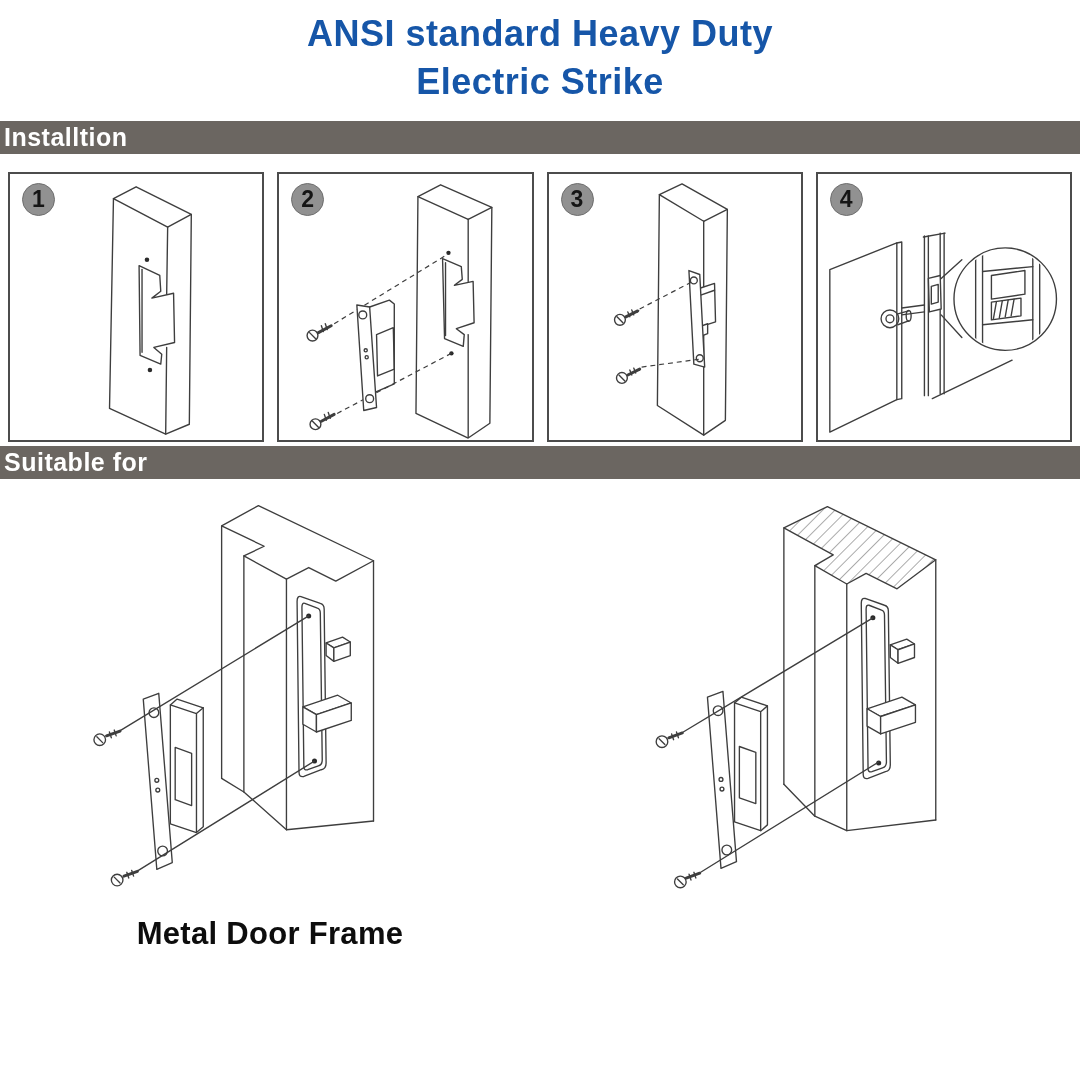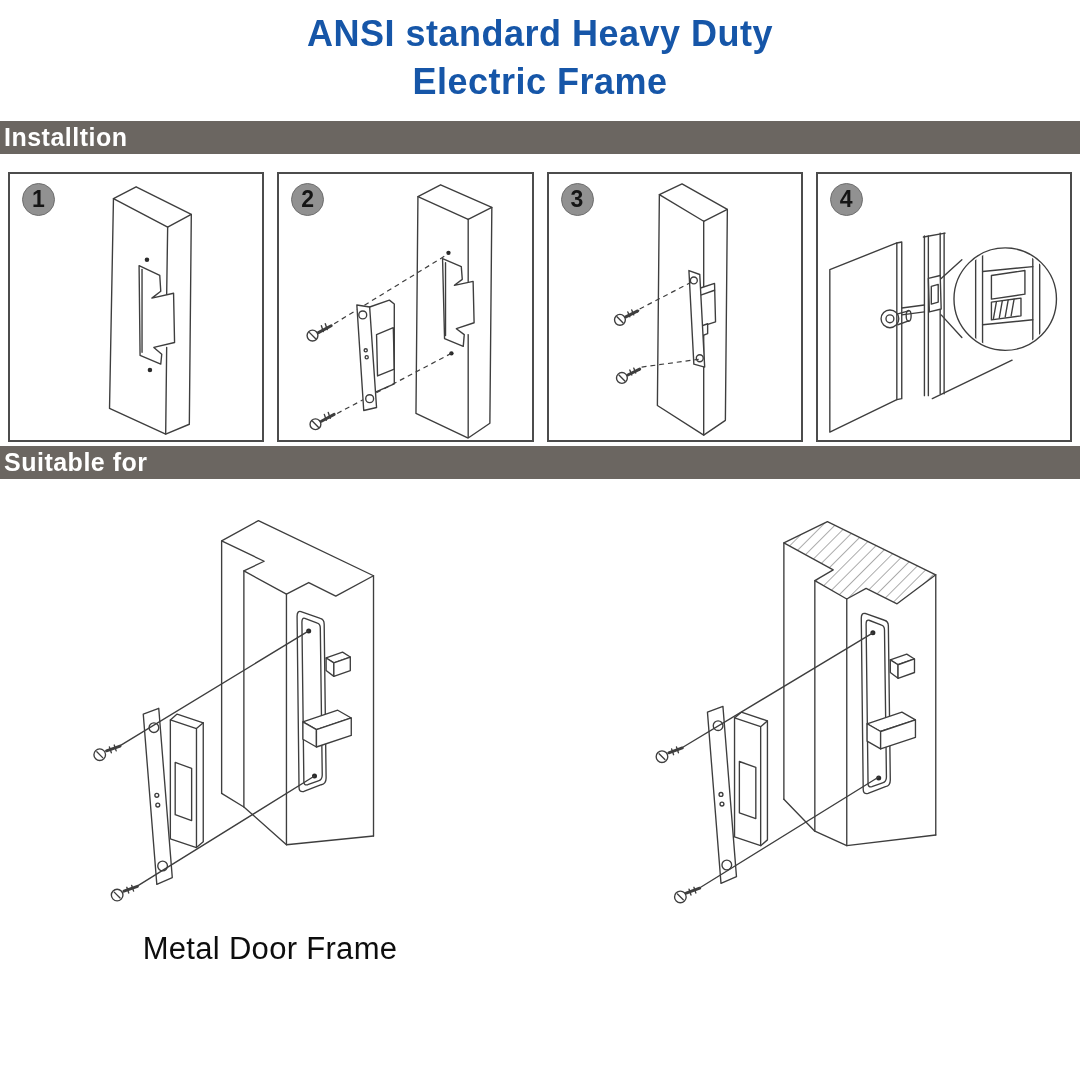--- a/index.html
+++ b/index.html
@@ -17,39 +17,39 @@
   .panel{position:relative;height:266px;border:2px solid #4c4c4c;background:#fff;}
   .panel svg{position:absolute;left:0;top:0;width:100%;height:100%;}
   .badge{position:absolute;top:9px;left:12px;width:31px;height:31px;border-radius:50%;
          background:var(--badge-bg,#909090);border:1px solid #6e6e6e;color:#151515;
          font-size:23px;font-weight:bold;display:flex;align-items:center;justify-content:center;z-index:2;}
 
   .captions{display:grid;grid-template-columns:repeat(4,1fr);gap:13px;margin:10px 8px 0 8px;min-height:92px;}
   .caption{font-size:21px;line-height:27px;color:var(--caption-text,#1f1f1f);letter-spacing:.2px;padding-left:4px;}
 
   .frames-row{display:flex;margin-top:14px;}
-  .frame-fig{width:50%;margin:16px;text-align:center;}
+  .frame-fig{width:50%;margin:1px;text-align:center;font-weight:bold;}
   .frame-fig svg{width:430px;height:416px;}
   .frame-label{font-size:31px;color:#0d0d0d;margin-top:2px;letter-spacing:.3px;}
 
   
   .ln{fill:none;stroke:var(--line-art,#3e3e3e);stroke-width:1.4;stroke-linejoin:round;stroke-linecap:round;}
   .lnw{fill:#ffffff;stroke:var(--line-art,#3e3e3e);stroke-width:1.4;stroke-linejoin:round;stroke-linecap:round;}
   .thick{stroke-width:3;}
   .dash{fill:none;stroke:var(--line-art,#3e3e3e);stroke-width:1.2;stroke-dasharray:5 4;}
   .dot{fill:#2a2a2a;stroke:none;}
 </style>
 </head>
 <body>
 
 <div class="page">
 
   <div class="title">
     <div>ANSI standard Heavy Duty</div>
-    <div>Electric Frame</div>
+    <div>Electric Strike</div>
   </div>
 
   <div class="banner">
     <span>Installtion</span>
   </div>
 
   <div class="steps">
 
     <div class="panel">
       <div class="badge">1</div>

